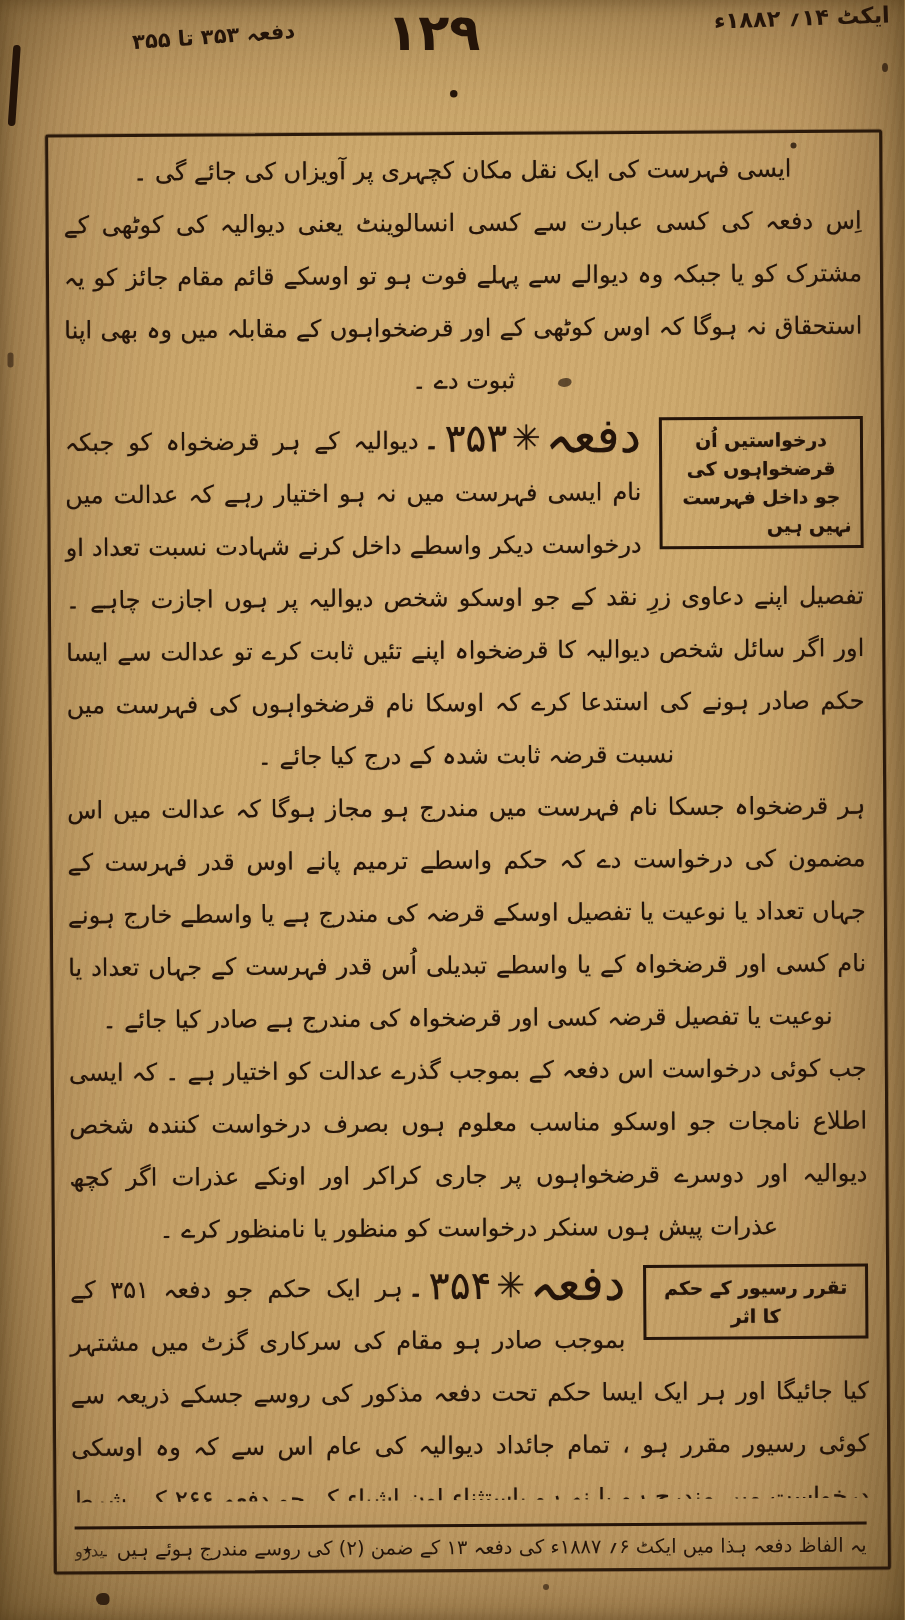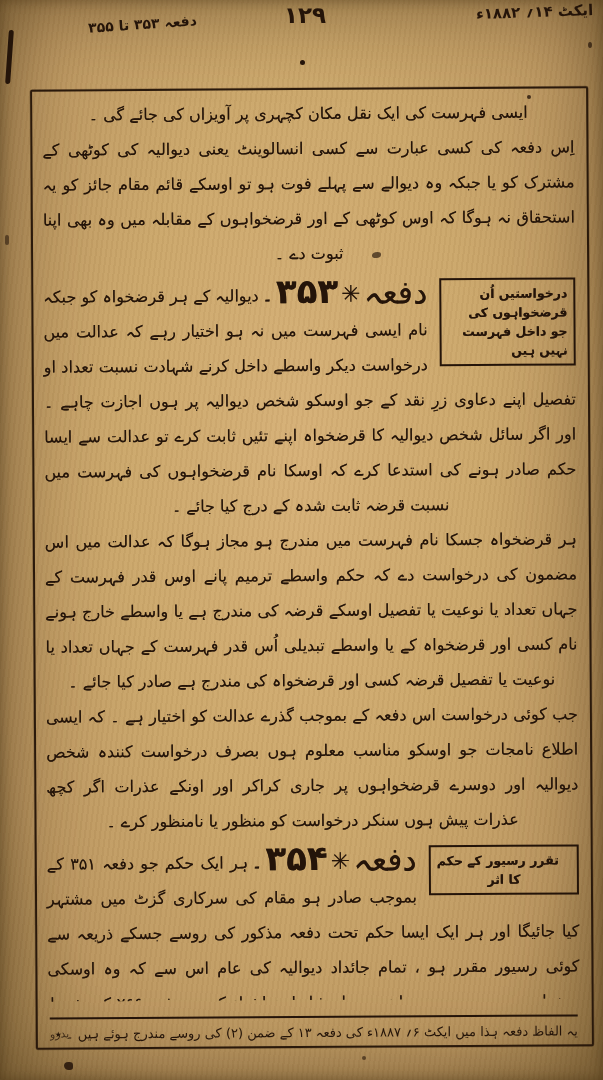--- a/index.html
+++ b/index.html
@@ -12,21 +12,21 @@
     position:absolute;inset:0;
     background:
       repeating-linear-gradient(97deg, rgba(70,45,15,.035) 0 2px, rgba(255,240,200,.03) 2px 5px),
       radial-gradient(ellipse at 50% 42%, #d6b077 0%, #cba76b 42%, #bb9660 76%, #997a48 100%);
     box-shadow: inset 0 0 85px rgba(58,39,12,.55), inset 0 0 14px rgba(58,39,12,.45);
     color:#241409;
   }
   
   .running-head{position:absolute;top:0;left:0;right:0;height:86px;}
   .rh-act{position:absolute;top:3px;right:10px;font-size:15px;font-weight:bold;transform:rotate(-2deg);white-space:nowrap;}
-  .rh-page{position:absolute;top:2px;left:284px;font-size:23px;font-weight:bold;letter-spacing:2px;}
+  .rh-page{position:absolute;top:2px;left:258px;font-size:34px;font-weight:bold;letter-spacing:2px;}
   .rh-sections{position:absolute;top:16px;left:88px;font-size:14px;font-weight:bold;transform:rotate(-4deg);white-space:nowrap;}
   .ink-stroke{position:absolute;top:30px;left:7px;width:5px;height:54px;background:#241409;border-radius:3px;transform:rotate(4deg);}
 
   
   .frame{
     position:absolute;top:88px;bottom:32px;left:33px;right:12px;
     border:2.5px solid #2a190b;border-radius:2px;
     transform:rotate(-0.35deg);
     box-shadow:0 0 0 .5px rgba(42,25,11,.35);
   }
@@ -39,26 +39,26 @@
   }
   .flow p{margin:0;}
   .intro{text-align:center;padding:0 34px;}
   .para{text-align:justify;text-align-last:center;}
   .section{margin-top:3px;text-align:justify;text-align-last:center;}
   .margin-note{
     float:right;width:120px;
     border:2px solid #241409;
     font-size:12.5px;line-height:19px;font-weight:bold;
     padding:4px 6px;margin:5px 0 4px 12px;
-    text-align:right;text-align-last:right;
+    text-align:center;text-align-last:right;
   }
-  .margin-note.w-354{width:134px;text-align:left;text-align-last:center;}
+  .margin-note.w-354{width:134px;text-align:center;text-align-last:center;}
   .sec-word{font-size:32px;font-weight:normal;line-height:35px;vertical-align:-3px;}
   .sec-orn{font-size:23px;font-weight:bold;padding:0 3px;vertical-align:-1px;}
-  .sec-num{font-size:34px;font-weight:bold;letter-spacing:2px;vertical-align:-2px;}
+  .sec-num{font-size:26px;font-weight:normal;letter-spacing:2px;vertical-align:-2px;}
   .sec-dash{font-weight:bold;padding:0 4px;}
   .footnote{
     position:absolute;left:12px;right:14px;bottom:3px;
     border-top:2px solid #241409;
     padding-top:5px;font-size:13px;line-height:20px;
     text-align:center;white-space:nowrap;overflow:hidden;
   }
   .catchword{float:left;font-size:11px;opacity:.8;transform:rotate(-2deg);padding-right:6px;}
   .speck{position:absolute;background:#241409;border-radius:50%;}
   .s1{top:60px;left:300px;width:5px;height:5px;}

